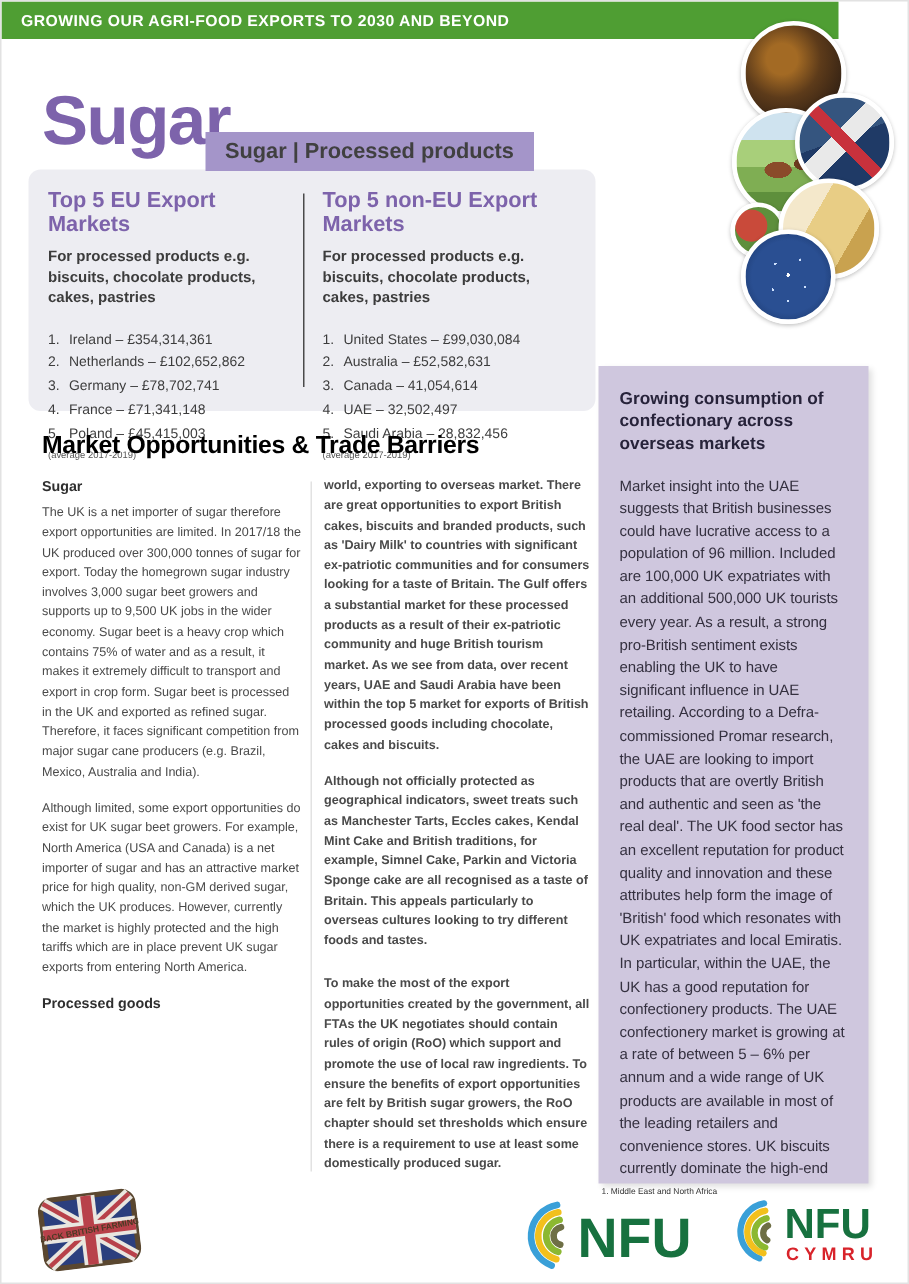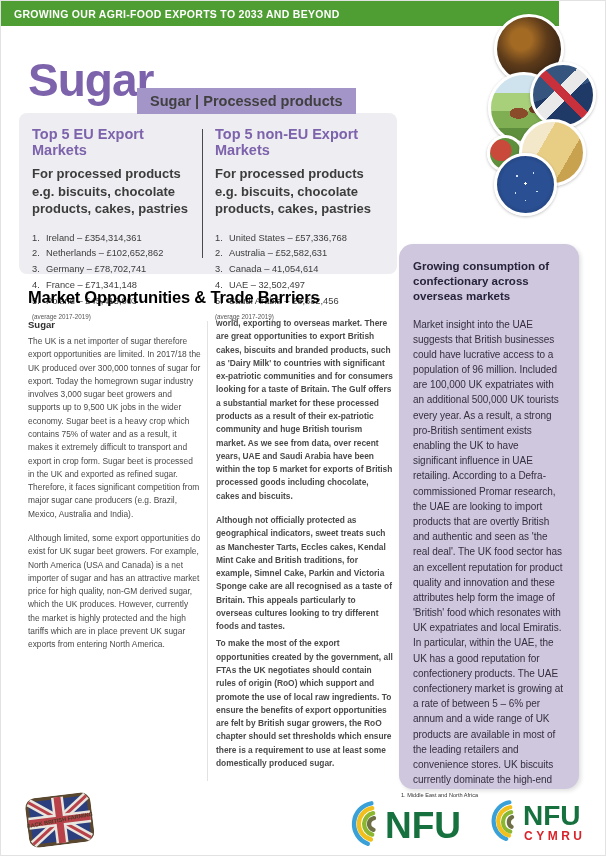--- a/index.html
+++ b/index.html
@@ -56,59 +56,59 @@
   
   .panel {
     position:absolute; left:18px; top:112px; width:378px; height:161px;
     background:#ededf2; border-radius:8px; display:flex; padding:13px 12px 8px 13px;
     z-index:0;
   }
   .panel-col { flex:1; padding-right:8px; }
   .panel-col + .panel-divider { width:1px; background:#4a4a4a; margin:3px 10px 8px 0; }
   .panel-col.right { padding-left:2px; }
   .panel-title { font-size:14.5px; font-weight:bold; color:#7d63ab; margin-bottom:7px; }
-  .panel-sub { font-size:13px; font-weight:bold; color:#3c3c3c; line-height:1.35; }
+  .panel-sub { font-size:10px; font-weight:bold; color:#3c3c3c; line-height:1.35; }
   .panel-list { list-style:none; margin-top:13px; }
   .panel-list li { display:flex; font-size:9.3px; color:#3c3c3c; line-height:1.7; }
   .panel-list .num { width:14px; flex:0 0 14px; }
   .panel-note { font-size:6.3px; color:#555; margin-top:3px; }
   
   .main-heading {
     position:absolute; left:27px; top:287px; font-size:16.5px; font-weight:bold;
     color:#000000; letter-spacing:-.2px;
   }
   .col { position:absolute; top:316px; font-size:8.4px; color:#4a4a4a; line-height:1.58; }
   .col1 { left:27px; width:173px; }
   .col2 { left:215px; width:177px;font-weight:bold; }
   .col h4 { font-size:9.5px; color:#2f2f2f; margin-bottom:3px; }
   .col p { margin-bottom:11px; }
-  .col p.tight { margin-bottom:4px; }
+  .col p.tight { margin-bottom:16px; }
   .col-divider { position:absolute; left:206px; top:320px; width:1px; height:460px; background:#e2e2e2; }
   
   .sidebar {
     position:absolute; left:398px; top:243px; width:180px; height:545px;
     background:#cfc7de; padding:15px 14px; overflow:hidden;
-    box-shadow:2px 2px 4px rgba(0,0,0,.12); z-index:0;border-radius:14px;
+    box-shadow:2px 2px 4px rgba(0,0,0,.12); z-index:0;
   }
   .sidebar h3 { font-size:11.5px; color:#27233a; line-height:1.32; }
   .sidebar .sb-body { margin-top:12px; font-size:10px; line-height:1.52; color:#34303f; letter-spacing:-.05px; }
   .sb-footnote { position:absolute; left:400px; top:791px; font-size:5.6px; color:#333; }
   
   .stamp { position:absolute; left:26px; top:794px; transform:rotate(-7deg); }
   
   .nfu-logo { position:absolute; left:344px; top:799px; }
   .cymru-logo { position:absolute; left:484px; top:797px; }
 </style>
 </head>
 <body>
 
 <div id="page">
 
   <div class="banner">
-    <span>GROWING OUR AGRI-FOOD EXPORTS TO 2033 AND BEYOND</span>
+    <span>GROWING OUR AGRI-FOOD EXPORTS TO 2030 AND BEYOND</span>
   </div>
 
   <div class="page-title">Sugar</div>
   <div class="badge">Sugar | Processed products</div>
 
   <div class="photo ph-drinks"></div>
   <div class="photo ph-cattle"></div>
   <div class="photo ph-flagbox"></div>
   <div class="photo ph-veg"></div>
   <div class="photo ph-cheese"></div>
@@ -142,21 +142,21 @@
       </ul>
       <div class="panel-note">(average 2017-2019)</div>
     </div>
     <div class="panel-divider"></div>
     <div class="panel-col right">
       <div class="panel-title">Top 5 non-EU Export Markets</div>
       <div class="panel-sub">For processed products e.g. biscuits, chocolate products, cakes, pastries</div>
       <ul class="panel-list">
         <li>
             <span class="num">1.</span>
-            <span>United States – £57,336,768</span>
+            <span>United States – £99,030,084</span>
           </li>
         <li>
             <span class="num">2.</span>
             <span>Australia – £52,582,631</span>
           </li>
         <li>
             <span class="num">3.</span>
             <span>Canada – 41,054,614</span>
           </li>
         <li>
@@ -171,20 +171,21 @@
       <div class="panel-note">(average 2017-2019)</div>
     </div>
   </div>
 
   <div class="main-heading">Market Opportunities &amp; Trade Barriers</div>
 
   <div class="col col1">
     <h4>Sugar</h4>
     <p>The UK is a net importer of sugar therefore export opportunities are limited. In 2017/18 the UK produced over 300,000 tonnes of sugar for export. Today the homegrown sugar industry involves 3,000 sugar beet growers and supports up to 9,500 UK jobs in the wider economy. Sugar beet is a heavy crop which contains 75% of water and as a result, it makes it extremely difficult to transport and export in crop form. Sugar beet is processed in the UK and exported as refined sugar. Therefore, it faces significant competition from major sugar cane producers (e.g. Brazil, Mexico, Australia and India).</p>
     <p>Although limited, some export opportunities do exist for UK sugar beet growers. For example, North America (USA and Canada) is a net importer of sugar and has an attractive market price for high quality, non-GM derived sugar, which the UK produces. However, currently the market is highly protected and the high tariffs which are in place prevent UK sugar exports from entering North America.</p>
+    <h4>Processed goods</h4>
   </div>
 
   <div class="col-divider"></div>
 
   <div class="col col2">
     <p>world, exporting to overseas market. There are great opportunities to export British cakes, biscuits and branded products, such as 'Dairy Milk' to countries with significant ex-patriotic communities and for consumers looking for a taste of Britain. The Gulf offers a substantial market for these processed products as a result of their ex-patriotic community and huge British tourism market. As we see from data, over recent years, UAE and Saudi Arabia have been within the top 5 market for exports of British processed goods including chocolate, cakes and biscuits.</p>
     <p class="tight">Although not officially protected as geographical indicators, sweet treats such as Manchester Tarts, Eccles cakes, Kendal Mint Cake and British traditions, for example, Simnel Cake, Parkin and Victoria Sponge cake are all recognised as a taste of Britain. This appeals particularly to overseas cultures looking to try different foods and tastes.</p>
     <p>To make the most of the export opportunities created by the government, all FTAs the UK negotiates should contain rules of origin (RoO) which support and promote the use of local raw ingredients. To ensure the benefits of export opportunities are felt by British sugar growers, the RoO chapter should set thresholds which ensure there is a requirement to use at least some domestically produced sugar.</p>
   </div>
 

